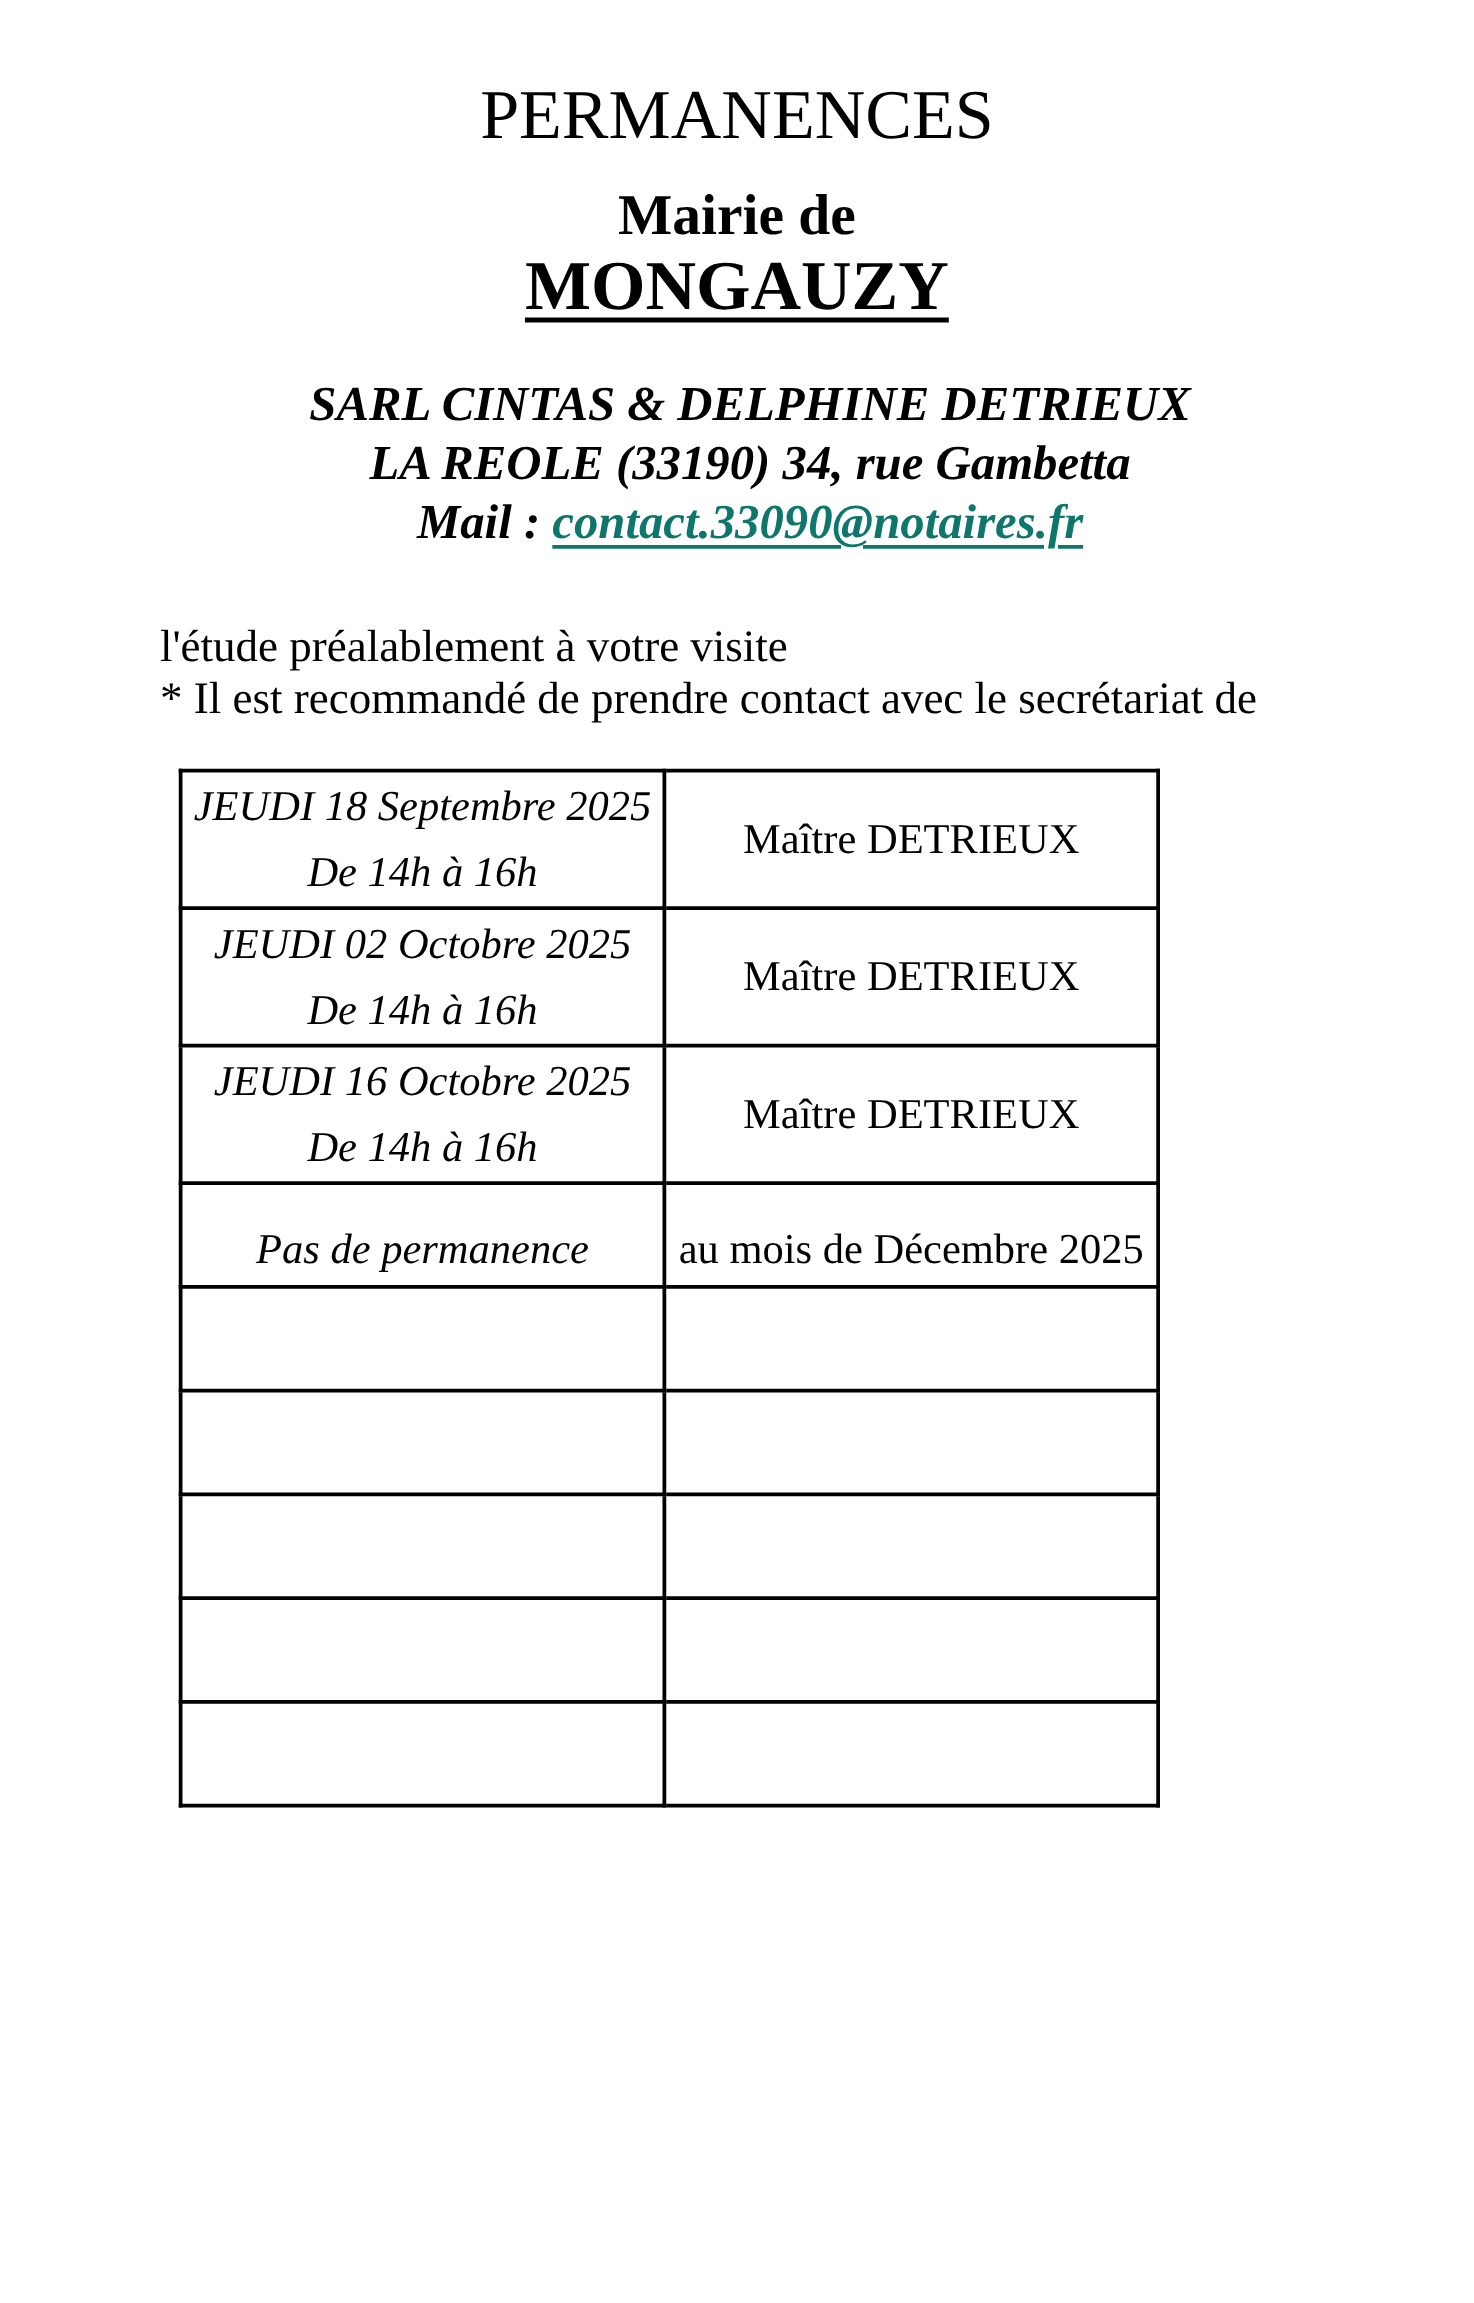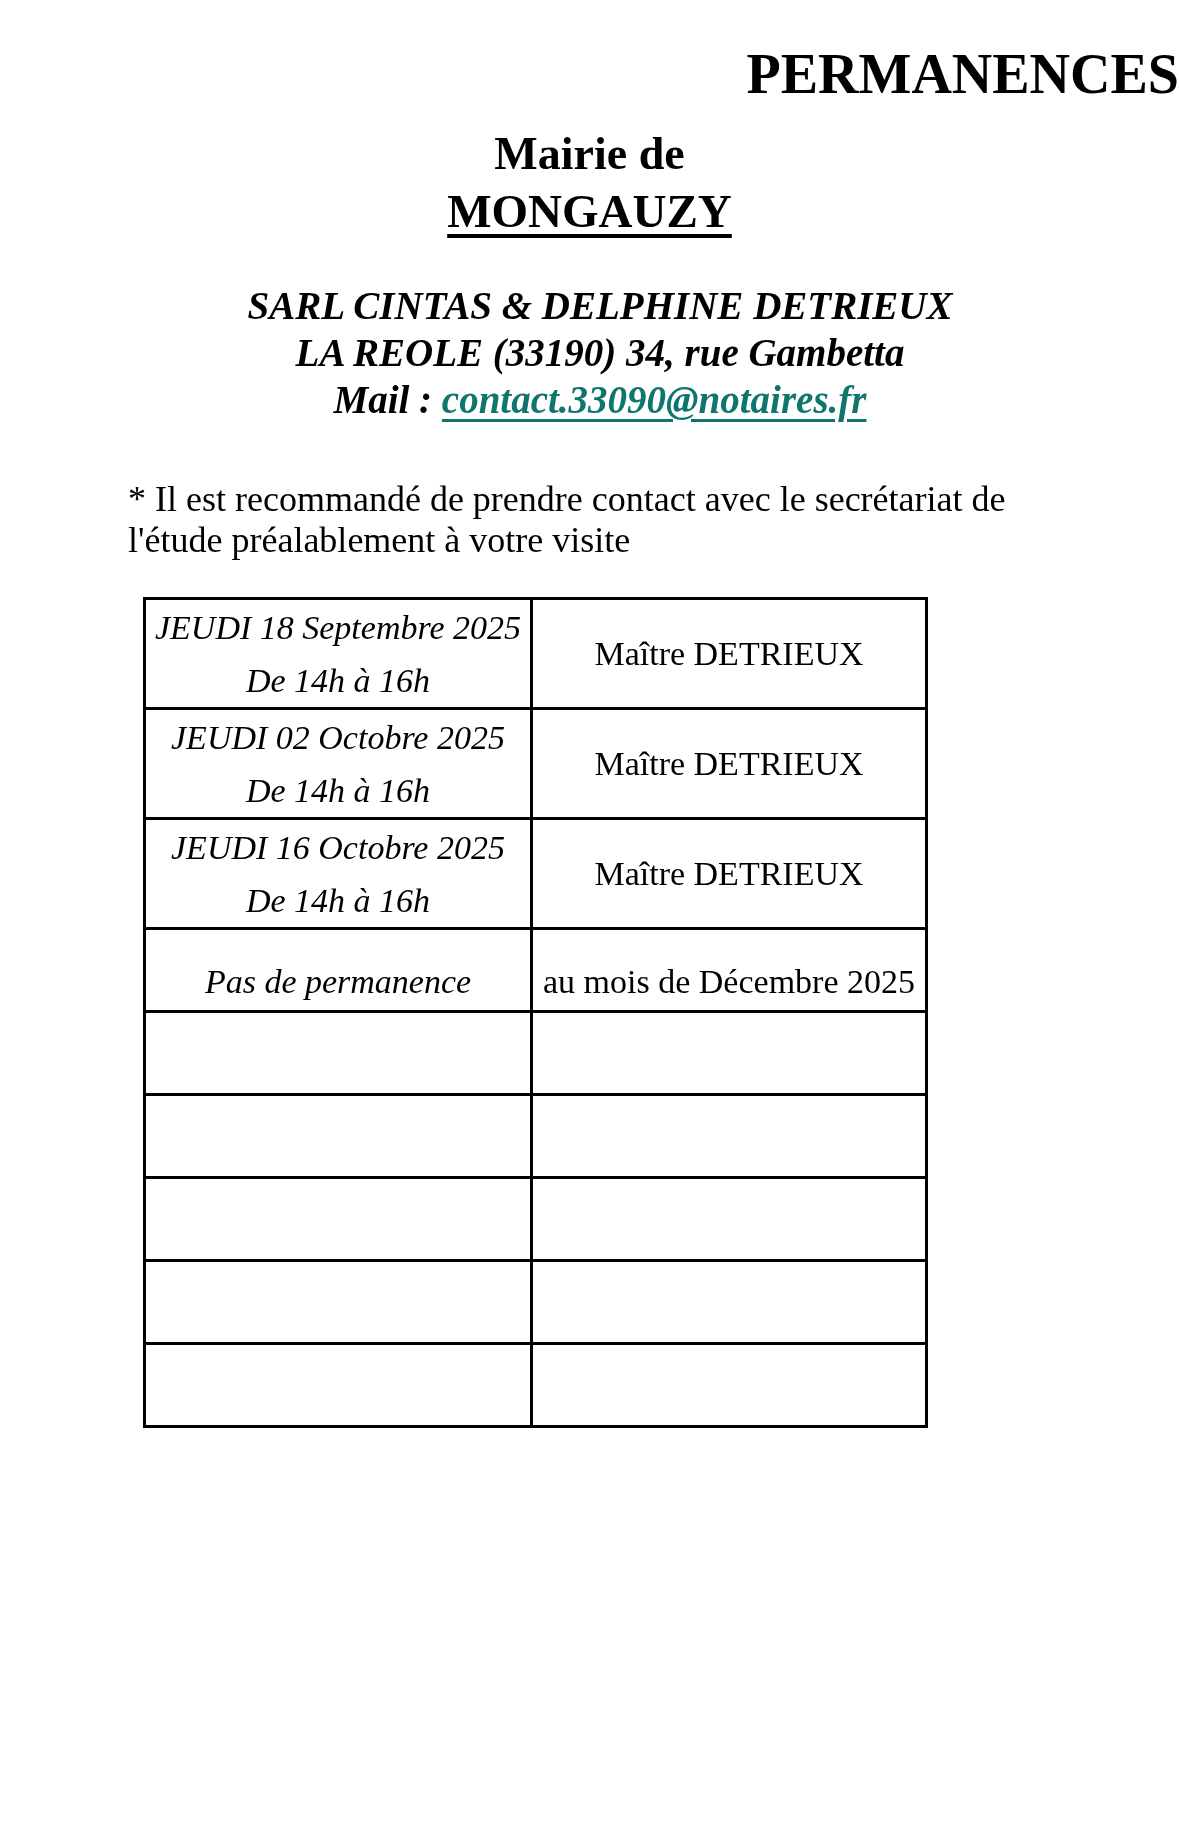--- a/index.html
+++ b/index.html
@@ -13,33 +13,32 @@
     overflow: hidden;
     color: #000000;
     font-family: "Liberation Serif", "DejaVu Serif", serif;
     -webkit-font-smoothing: antialiased;
   }
   .center { text-align: center; width: 100%; }
 
   .title-main {
     font-size: 56px;
     line-height: 64px;
-    font-weight: bold;
-    margin-top: 42px;
+    font-weight: normal;
+    margin-top: 60px;
     letter-spacing: 0px;
-    text-align: right;
   }
   .title-sub {
     font-size: 46px;
     line-height: 56px;
     font-weight: bold;
     margin-top: 20px;
   }
   .title-city {
-    font-size: 47px;
+    font-size: 56px;
     line-height: 58px;
     font-weight: bold;
     margin-top: 0px;
     text-decoration: underline;
     text-decoration-thickness: 4px;
     text-underline-offset: 7px;
   }
   .notary-block {
     margin-top: 42px;
     font-size: 39px;
@@ -103,22 +102,22 @@
 
 <div class="center notary-block">
   <div>SARL CINTAS &amp; DELPHINE DETRIEUX</div>
   <div>LA REOLE (33190) 34, rue Gambetta</div>
   <div>
     <span>Mail : </span><a class="email-link" href="#" style="color: #0f766e;">contact.33090@notaires.fr</a>
   </div>
 </div>
 
 <div class="note-block">
+  <div>l'étude préalablement à votre visite</div>
   <div>* Il est recommandé de prendre contact avec le secrétariat de</div>
-  <div>l'étude préalablement à votre visite</div>
 </div>
 
 <table class="schedule">
   <tbody>
     <tr class="row-date">
       <td class="col-date">
         <span class="cell-line">JEUDI 18 Septembre 2025</span>
         <span class="cell-line">De 14h à 16h</span>
       </td>
       <td class="col-right">

